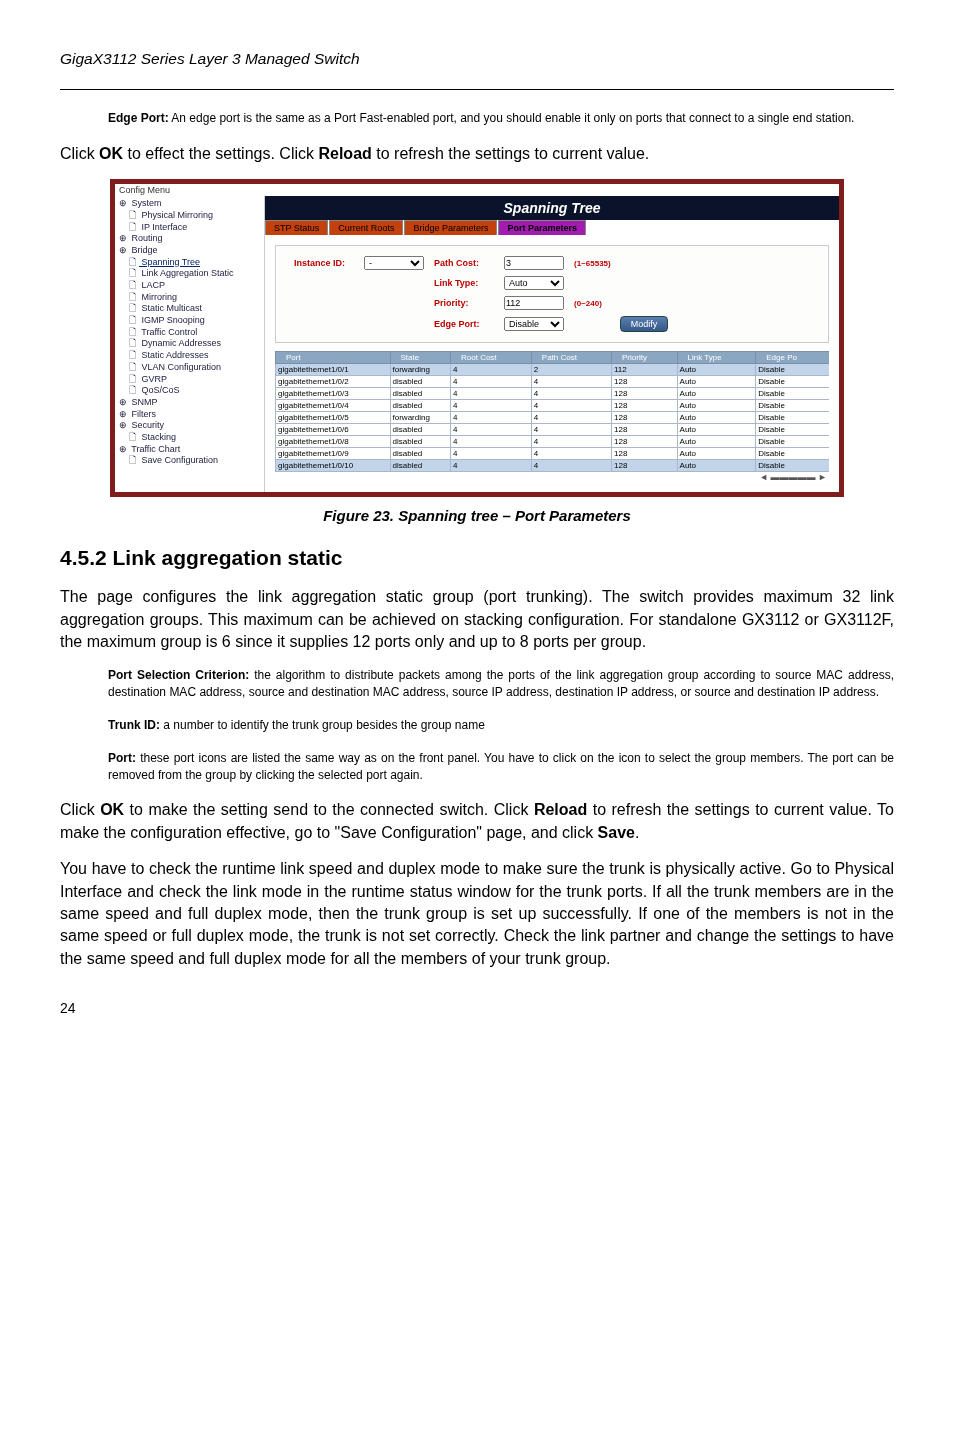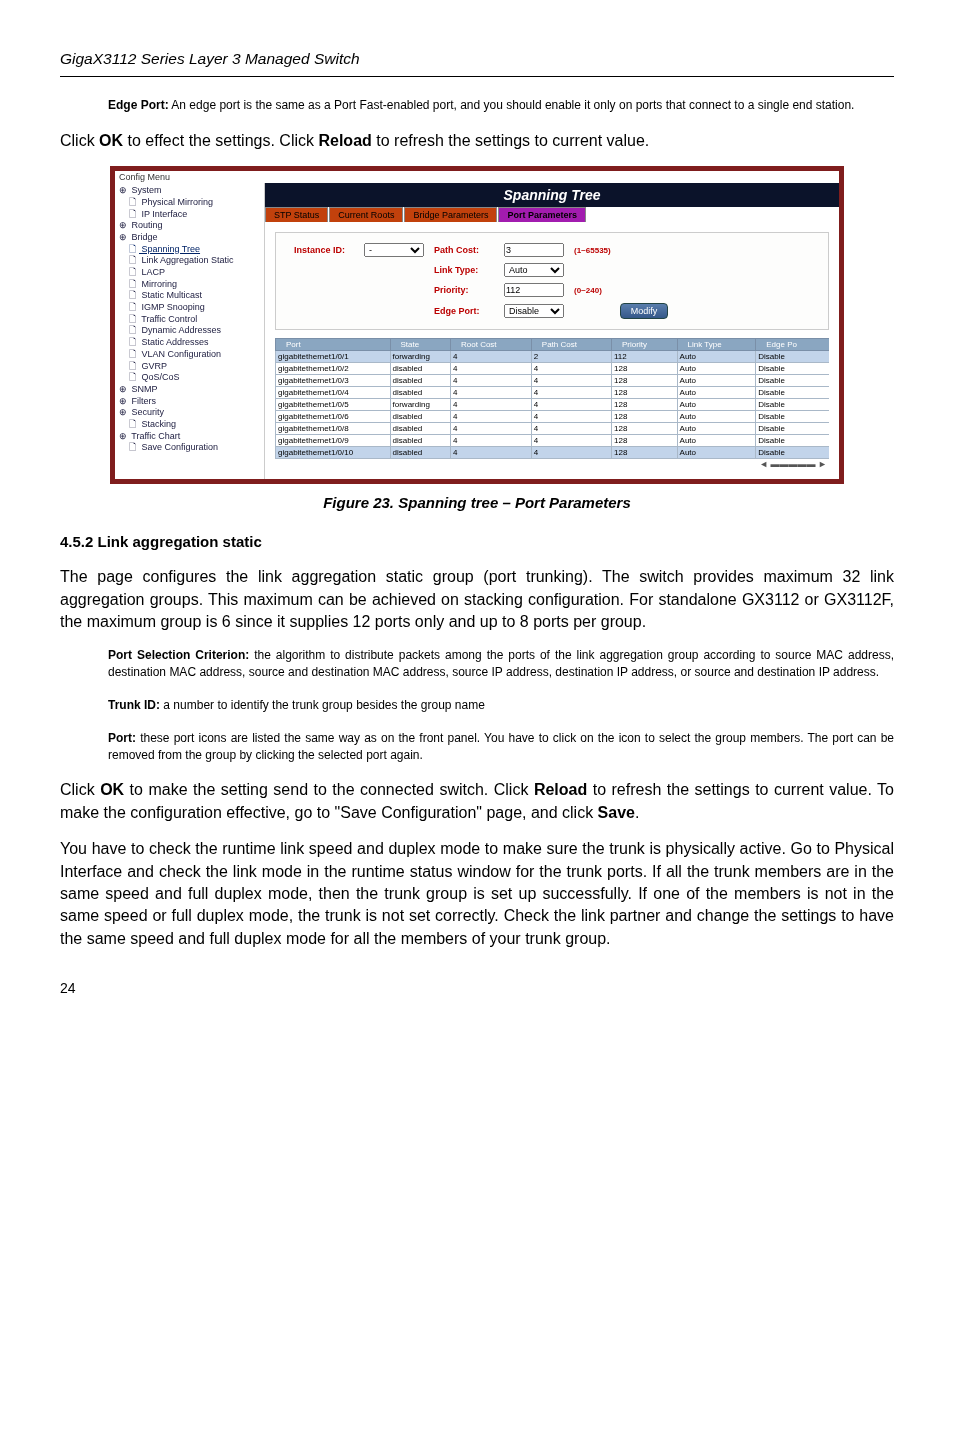--- a/index.html
+++ b/index.html
@@ -9,21 +9,21 @@
       width: 954px;
       margin: 0 auto;
       padding: 50px 60px;
       color: #000;
     }
     .header {
       font-style: italic;
       font-size: 15.5px;
       font-family: Arial, sans-serif;
       border-bottom: 1px solid #000;
-      padding-bottom: 8px;
+      padding-bottom: 21px;
       margin-bottom: 20px;
     }
     .indent-block {
       padding-left: 48px;
       margin-bottom: 16px;
       font-size: 12px;
       line-height: 1.4;
       text-align: justify;
     }
     .body-para {
@@ -175,21 +175,21 @@
       font-size: 11px;
     }
     .figcaption {
       text-align: center;
       font-weight: bold;
       font-style: italic;
       font-size: 15px;
       margin: 10px 0 22px;
     }
     h2.section-heading {
-      font-size: 15px;
+      font-size: 21px;
       font-weight: bold;
       margin: 10px 0 16px;
     }
     .page-number {
       font-size: 14px;
       margin-top: 30px;
     }
   </style>
 </head>
 <body>

